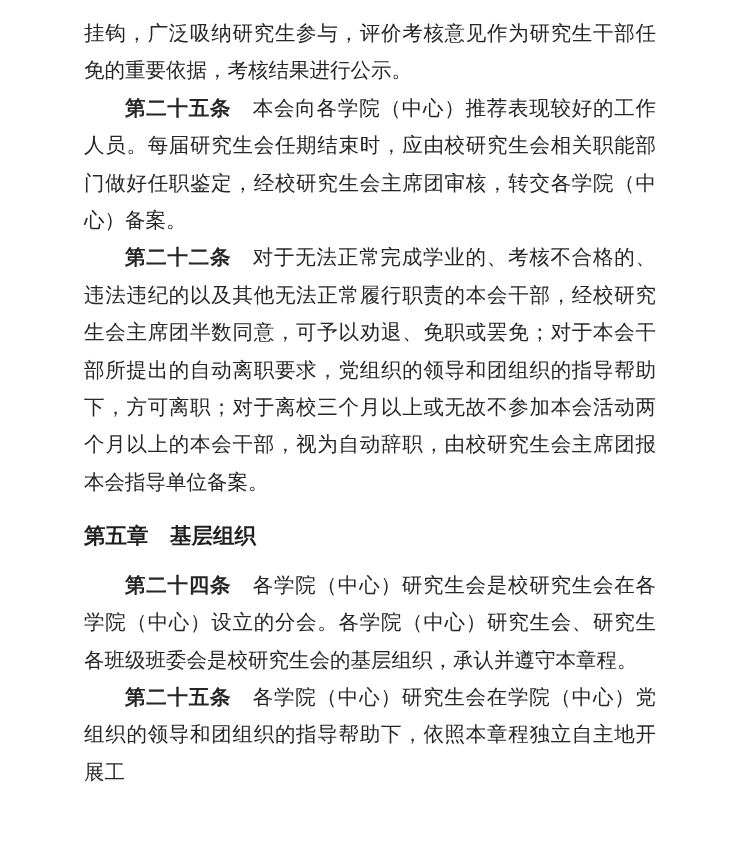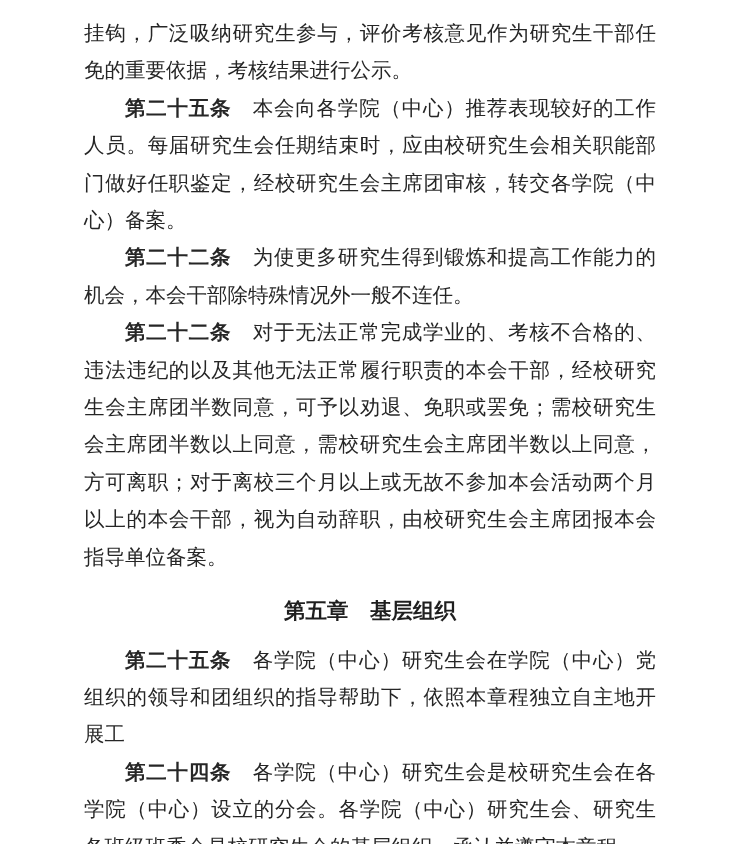--- a/index.html
+++ b/index.html
@@ -30,34 +30,32 @@
   }
   .para.indent {
     text-indent: 2em;
   }
   .lead {
     font-weight: bold;
     margin-right: 1.05em;
   }
   .chapter-heading {
     margin: 17px 0 11px 0;
-    text-align: center;
     font-size: 21.5px;
     font-weight: bold;
     font-family: "Liberation Sans", "DejaVu Sans", sans-serif;
     color: #1f1f1f;
     line-height: 37.4px;
   }
 </style>
 </head>
 <body>
 
 <div class="page">
   <div class="content" id="doc-content">
       <p class="para"><span>挂钩，广泛吸纳研究生参与，评价考核意见作为研究生干部任免的重要依据，考核结果进行公示。</span></p>
       <p class="para indent"><b class="lead">第二十五条</b><span>本会向各学院（中心）推荐表现较好的工作人员。每届研究生会任期结束时，应由校研究生会相关职能部门做好任职鉴定，经校研究生会主席团审核，转交各学院（中心）备案。</span></p>
-      <p class="para indent"><b class="lead">第二十二条</b><span>为使更多研究生得到锻炼和提高工作能力的机会，本会干部除特殊情况外一般不连任。</span></p>
-      <p class="para indent"><b class="lead">第二十二条</b><span>对于无法正常完成学业的、考核不合格的、违法违纪的以及其他无法正常履行职责的本会干部，经校研究生会主席团半数同意，可予以劝退、免职或罢免；需校研究生会主席团半数以上同意，需校研究生会主席团半数以上同意，方可离职；对于离校三个月以上或无故不参加本会活动两个月以上的本会干部，视为自动辞职，由校研究生会主席团报本会指导单位备案。</span></p>
+      <p class="para indent"><b class="lead">第二十二条</b><span>对于无法正常完成学业的、考核不合格的、违法违纪的以及其他无法正常履行职责的本会干部，经校研究生会主席团半数同意，可予以劝退、免职或罢免；对于本会干部所提出的自动离职要求，党组织的领导和团组织的指导帮助下，方可离职；对于离校三个月以上或无故不参加本会活动两个月以上的本会干部，视为自动辞职，由校研究生会主席团报本会指导单位备案。</span></p>
       <h2 class="chapter-heading">第五章　基层组织</h2>
+      <p class="para indent"><b class="lead">第二十四条</b><span>各学院（中心）研究生会是校研究生会在各学院（中心）设立的分会。各学院（中心）研究生会、研究生各班级班委会是校研究生会的基层组织，承认并遵守本章程。</span></p>
       <p class="para indent"><b class="lead">第二十五条</b><span>各学院（中心）研究生会在学院（中心）党组织的领导和团组织的指导帮助下，依照本章程独立自主地开展工</span></p>
-      <p class="para indent"><b class="lead">第二十四条</b><span>各学院（中心）研究生会是校研究生会在各学院（中心）设立的分会。各学院（中心）研究生会、研究生各班级班委会是校研究生会的基层组织，承认并遵守本章程。</span></p>
     </div>
 </div>
 
 </body></html>

